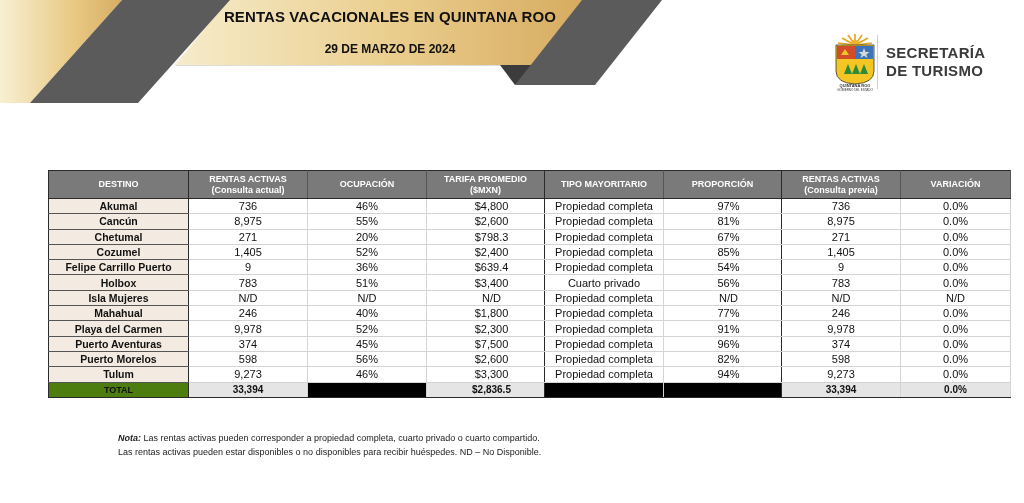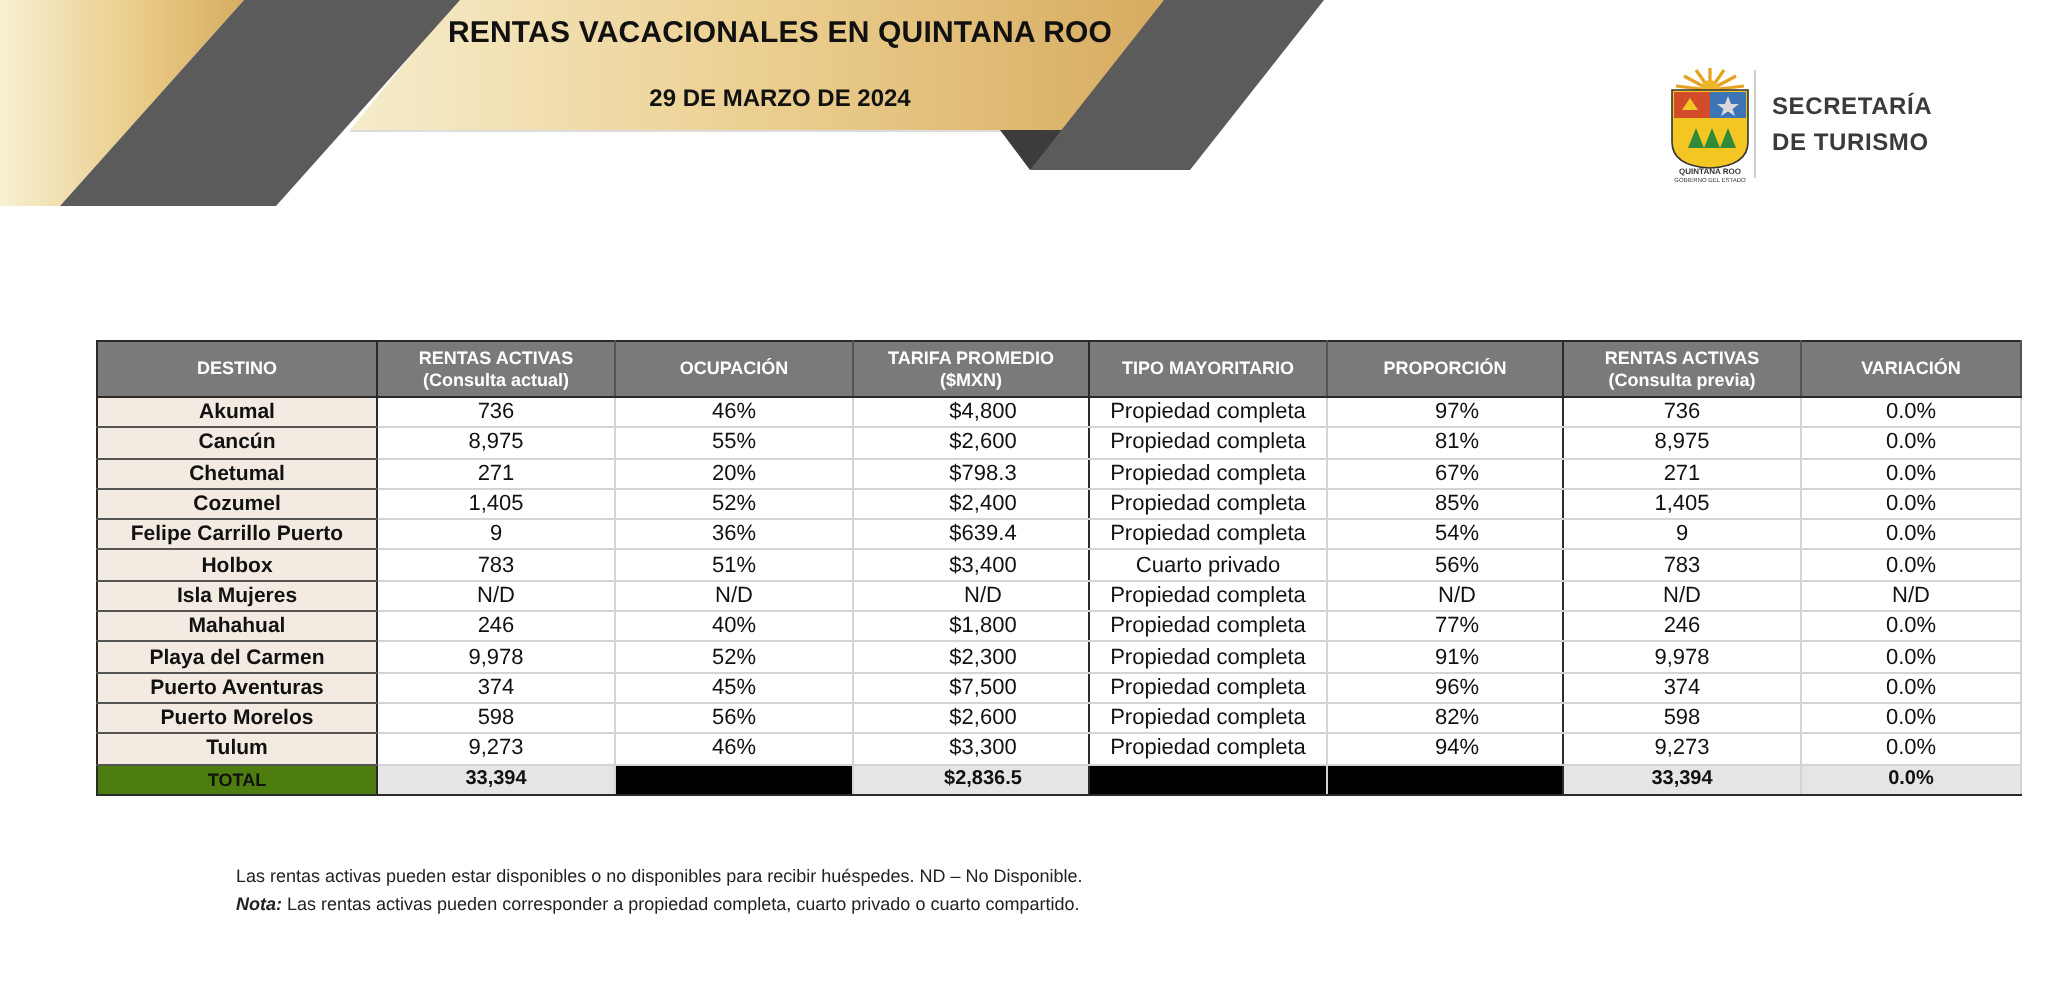--- a/index.html
+++ b/index.html
@@ -15,21 +15,21 @@
     position: absolute; left: 190px; top: 8px; width: 400px; text-align: center;
     font-weight: bold; font-size: 15px; color: #111; letter-spacing: 0.1px;
   }
   .subtitle {
     position: absolute; left: 190px; top: 42px; width: 400px; text-align: center;
     font-weight: bold; font-size: 12px; color: #111;
   }
   .logo { position: absolute; left: 833px; top: 33px; width: 44px; height: 58px; }
   .logo-divider { position: absolute; left: 877px; top: 35px; width: 1px; height: 54px; background: #cfcfcf; }
   .secretaria {
-    position: absolute; left: 886px; top: 44px; font-weight: bold; font-size: 12px;
+    position: absolute; left: 886px; top: 44px; font-weight: bold; font-size: 15px;
     line-height: 18px; color: #3a3a3a; letter-spacing: 0.3px;
   }
   .logo-caption {
     position: absolute; left: 832px; top: 84px; width: 46px; text-align: center;
     font-size: 4px; font-weight: bold; color: #333; line-height: 4px;
   }
   table.rentas {
     position: absolute; left: 48px; top: 170px;
     border-collapse: collapse; table-layout: fixed;
     width: 962px;
@@ -302,15 +302,15 @@
         <td class="gray sep">$2,836.5</td>
         <td class="black"></td>
         <td class="black sep"></td>
         <td class="gray">33,394</td>
         <td class="gray">0.0%</td>
       </tr>
     </tbody>
 </table>
 
 <div class="note">
+  <div><b>Nota:</b><span> Las rentas activas pueden corresponder a propiedad completa, cuarto privado o cuarto compartido.</span></div>
   <div>Las rentas activas pueden estar disponibles o no disponibles para recibir huéspedes. ND  – No Disponible.</div>
-  <div><b>Nota:</b><span> Las rentas activas pueden corresponder a propiedad completa, cuarto privado o cuarto compartido.</span></div>
 </div>
 
 </body></html>

